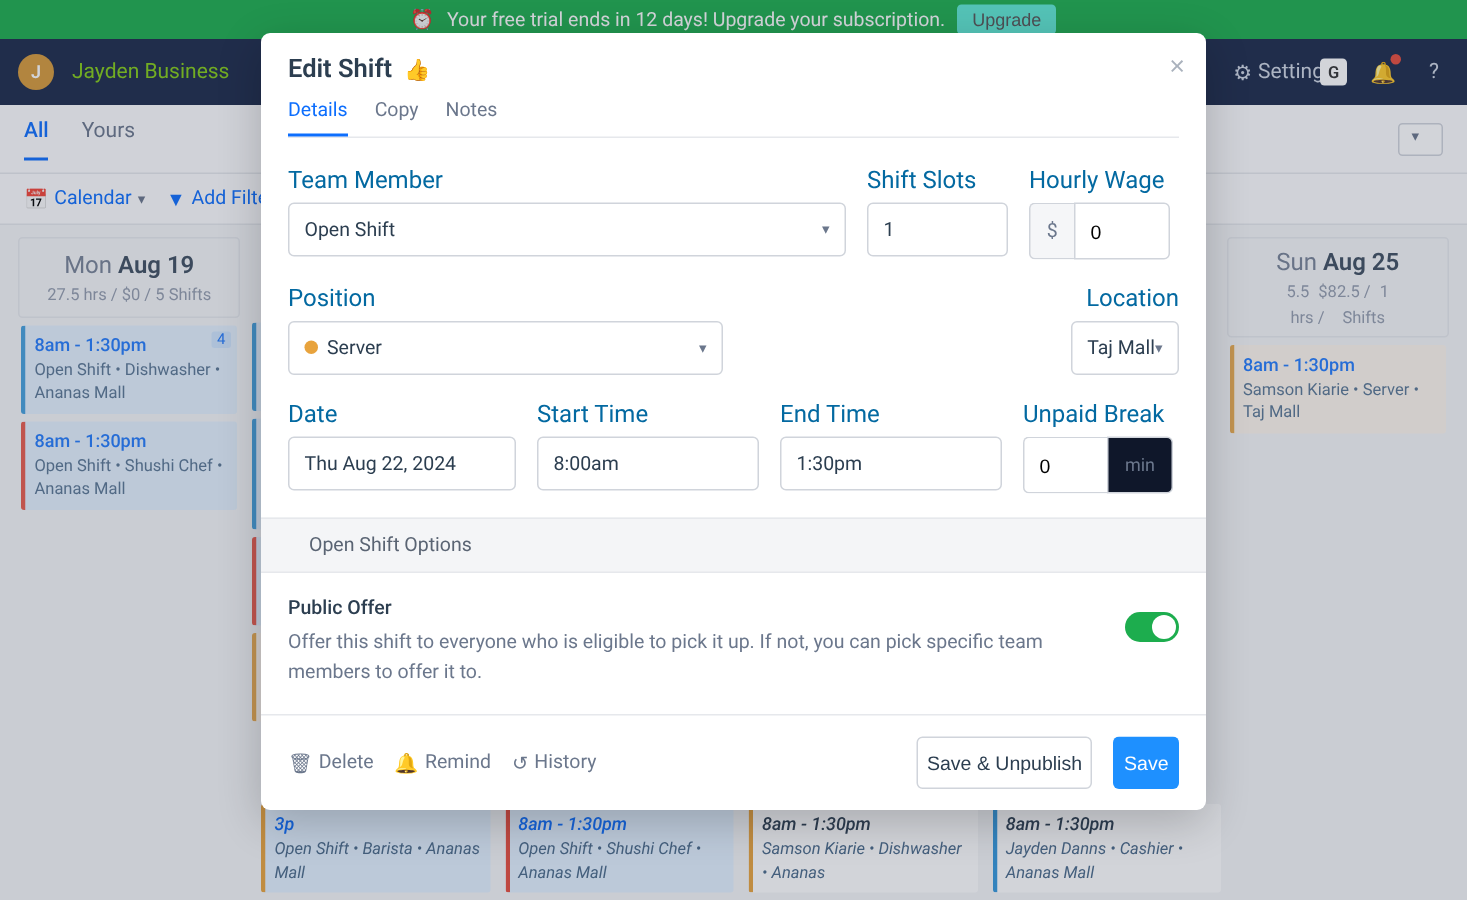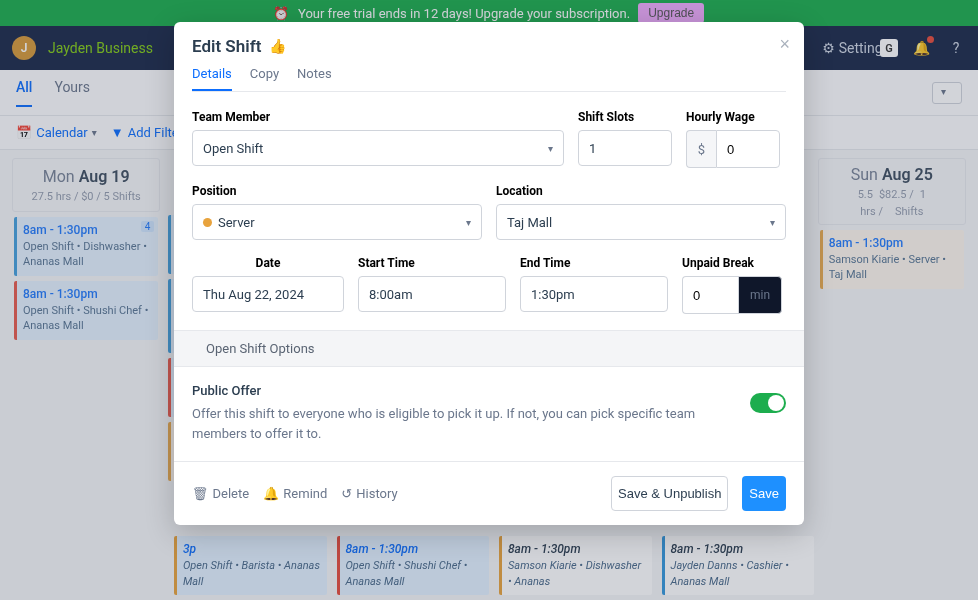--- a/index.html
+++ b/index.html
@@ -1,20 +1,20 @@
 <!DOCTYPE html>
 <html><head>
 <meta charset="utf-8">
 <style>
 * { box-sizing: border-box; margin: 0; padding: 0; }
 body { font-family: -apple-system, BlinkMacSystemFont, "Segoe UI", Roboto, sans-serif; font-size: 13px; color: #333; background: #f5f6f8; width: 978px; height: 600px; overflow: hidden; position: relative; }
 
 
 .trial-banner { background: #1dad4e; color: #fff; height: 26px; display: flex; align-items: center; justify-content: center; gap: 8px; font-size: 13px; }
-.trial-banner .upgrade-btn { background: #f0abfc; color: #555; border: none; padding: 3px 10px; border-radius: 3px; font-size: 12px; cursor: pointer; }
+.trial-banner .upgrade-btn { background: #5eead4; color: #555; border: none; padding: 3px 10px; border-radius: 3px; font-size: 12px; cursor: pointer; }
 
 
 .app-header { background: #1b2a4a; height: 44px; display: flex; align-items: center; padding: 0 12px; gap: 12px; color: #cfd6e3; }
 .avatar-circle { width: 24px; height: 24px; border-radius: 50%; background: #d69a3a; color: #fff; display: flex; align-items: center; justify-content: center; font-size: 12px; font-weight: 600; }
 .business-name { font-size: 14px; color: #84cc16; }
 .header-right { margin-left: auto; display: flex; align-items: center; gap: 14px; }
 .header-icon { width: 20px; height: 20px; display: flex; align-items: center; justify-content: center; color: #cfd6e3; font-size: 14px; }
 .bell-wrap { position: relative; }
 .red-dot { position: absolute; top: -2px; right: -2px; width: 7px; height: 7px; border-radius: 50%; background: #e74c3c; }
 
@@ -50,21 +50,21 @@
 .modal-title { font-size: 17px; font-weight: 600; color: #2c3e50; display: flex; align-items: center; gap: 8px; }
 .thumbs { color: #1dad4e; font-size: 14px; }
 .modal-close { position: absolute; top: 12px; right: 14px; color: #aab2bd; font-size: 18px; cursor: pointer; background: none; border: none; }
 .modal-tabs { display: flex; gap: 18px; margin-top: 10px; border-bottom: 1px solid #e6e8ec; }
 .modal-tab { color: #6b778c; font-size: 13px; padding-bottom: 8px; border-bottom: 2px solid transparent; cursor: pointer; }
 .modal-tab.active { color: #0d6efd; border-bottom-color: #0d6efd; }
 
 .modal-body { padding: 18px; }
 .form-row { display: flex; gap: 14px; margin-bottom: 16px; }
 .form-group { display: flex; flex-direction: column; gap: 6px; }
-.form-label { font-size: 12px; color: #000000; font-weight: 700; }
+.form-label { font-size: 16px; color: #0369a1; font-weight: 400; }
 .form-ctrl { border: 1px solid #d0d4db; border-radius: 4px; background: #fff; height: 36px; padding: 0 10px; font-size: 13px; color: #2c3e50; display: flex; align-items: center; justify-content: space-between; cursor: pointer; }
 .form-ctrl.input { cursor: text; }
 .caret { color: #6b778c; font-size: 10px; }
 .pos-dot { width: 9px; height: 9px; border-radius: 50%; background: #e8a33d; display: inline-block; margin-right: 6px; }
 .wage-group { display: flex; }
 .wage-prefix { border: 1px solid #d0d4db; border-right: none; border-radius: 4px 0 0 4px; background: #f5f6f8; width: 30px; height: 38px; display: flex; align-items: center; justify-content: center; color: #6b778c; }
 .wage-input { border: 1px solid #d0d4db; border-radius: 0 4px 4px 0; height: 38px; width: 64px; padding: 0 10px; font-size: 13px; }
 .break-group { display: flex; }
 .break-input { border: 1px solid #d0d4db; border-right: none; border-radius: 4px 0 0 4px; height: 38px; width: 56px; padding: 0 10px; font-size: 13px; }
 .break-suffix { border: 1px solid #d0d4db; border-radius: 0 4px 4px 0; background: #0f172a; width: 44px; height: 38px; display: flex; align-items: center; justify-content: center; color: #6b778c; font-size: 12px; }
@@ -248,31 +248,31 @@
       </div>
 
       <div class="form-row">
         <div class="form-group" style="flex:1;">
           <div class="form-label">Position</div>
           <div class="form-ctrl">
             <span><span class="pos-dot"></span><span>Server</span></span>
             <span class="caret">▾</span>
           </div>
         </div>
-        <div class="form-group" style="flex:1;">
+        <div class="form-group" style="flex:1;align-items:flex-end;">
           <div class="form-label">Location</div>
           <div class="form-ctrl">
             <span>Taj Mall</span>
               <span class="caret">▾</span>
           </div>
         </div>
       </div>
 
       <div class="form-row">
-        <div class="form-group" style="width:152px;text-align:center;">
+        <div class="form-group" style="width:152px;">
           <div class="form-label">Date</div>
           <div class="form-ctrl input">
               <span>Thu Aug 22, 2024</span>
             </div>
         </div>
         <div class="form-group" style="flex:1;">
           <div class="form-label">Start Time</div>
           <div class="form-ctrl input">
               <span>8:00am</span>
             </div>

